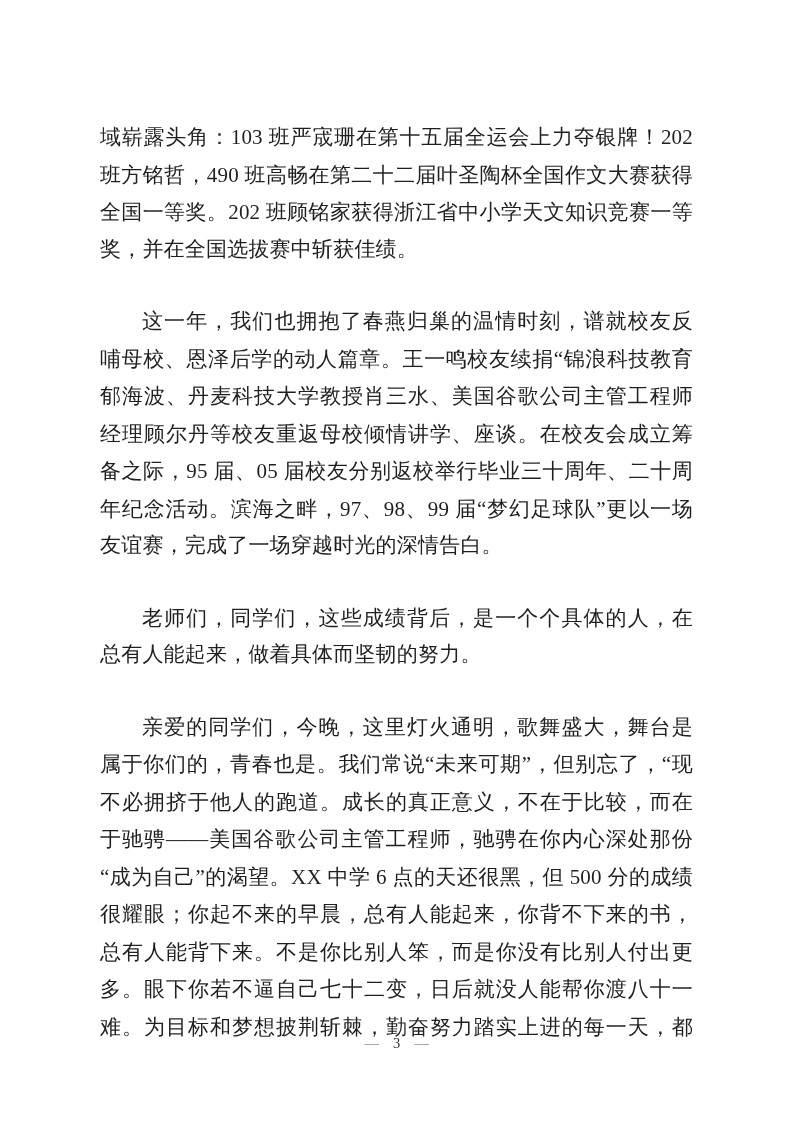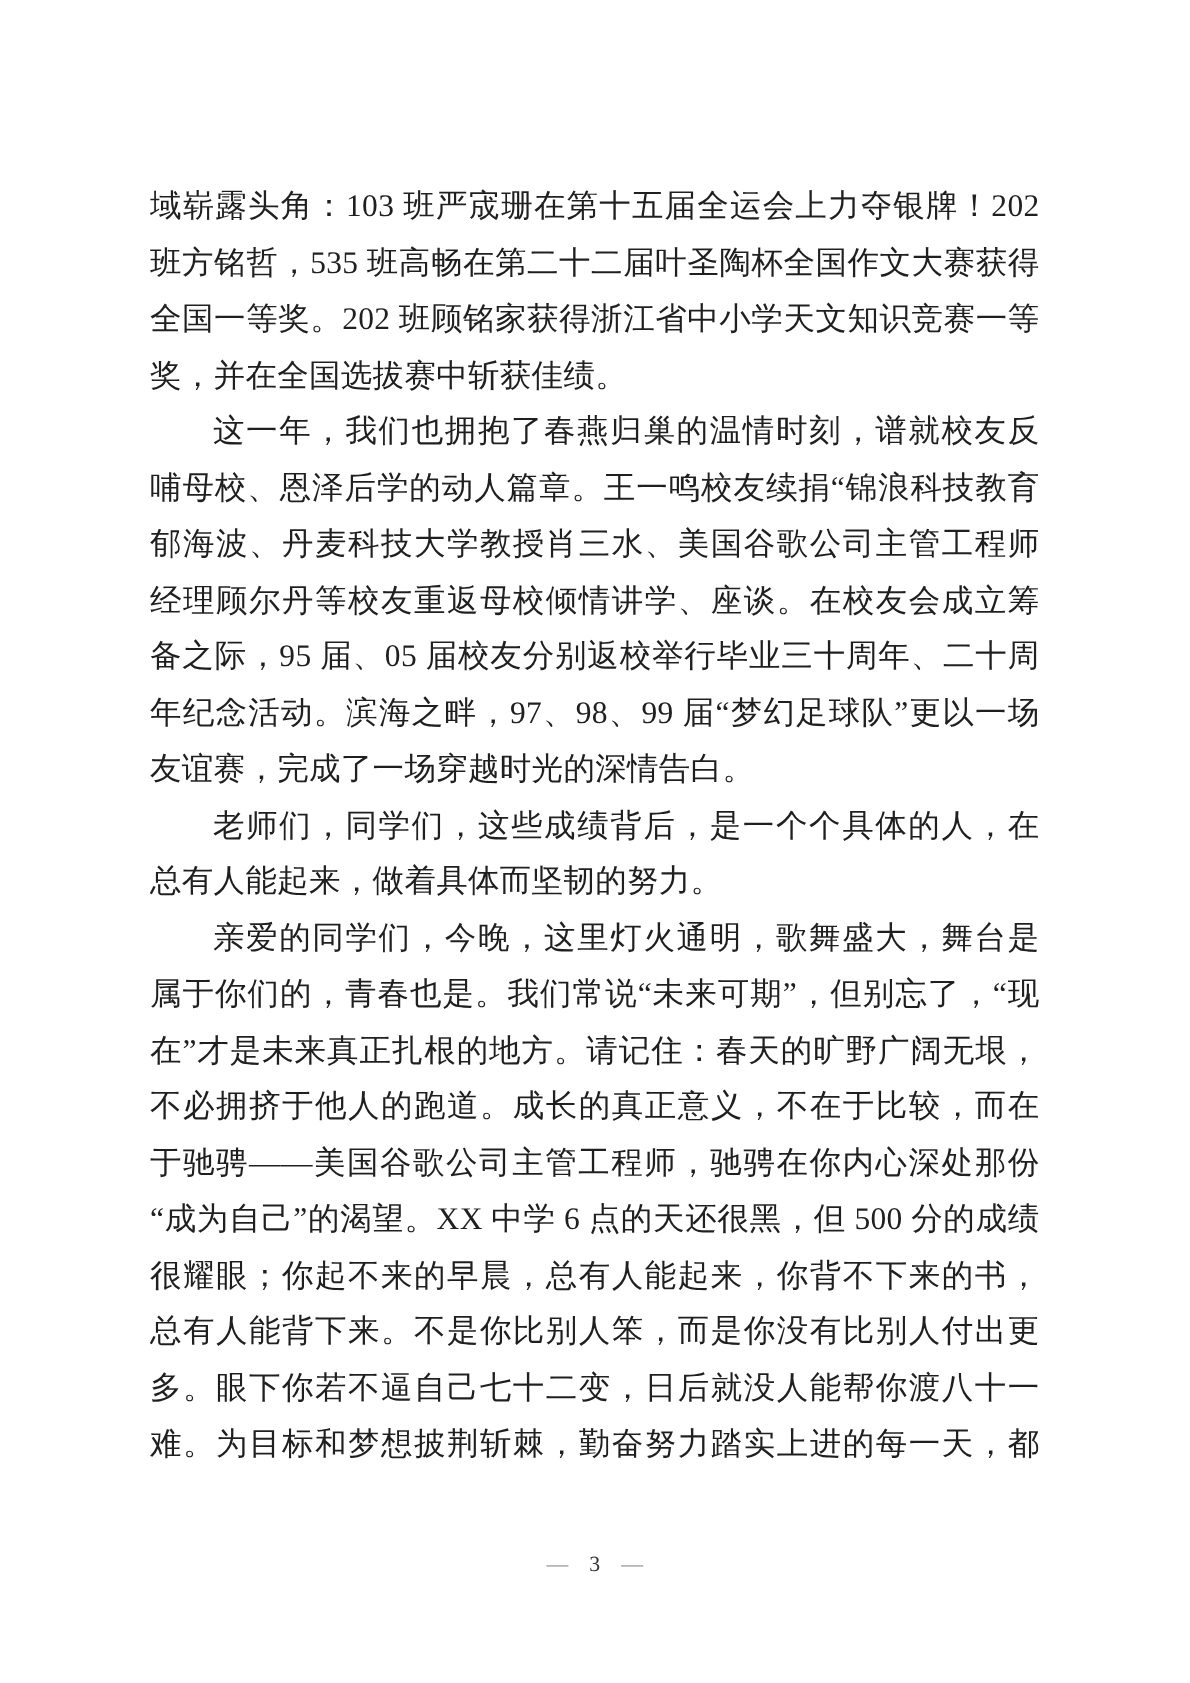--- a/index.html
+++ b/index.html
@@ -23,61 +23,60 @@
   .para { margin: 0; padding: 0; }
   .line {
     font-size: 21px;
     line-height: 37.5px;
     height: 37.5px;
     overflow: hidden;
     text-align: justify;
     text-align-last: justify;
     letter-spacing: 0.2px;
   }
-  .line.indent { text-indent: 42px; }
-  .line.last { text-align-last: left; }
+  .line.indent { text-indent: 42px; margin-top: 34px; }
+  .line.last { text-align-last: left; font-family: Liberation Mono, monospace; }
   .footer {
     position: absolute;
     top: 1033px; left: 0;
     width: 100%;
     text-align: center;
     font-size: 14.5px;
     line-height: 20px;
   }
   .footer .dash { color: #8c8c8c; }
   .footer .num { color: #333333; margin: 0 14px; }
 </style>
 </head>
 <body>
 
 <div class="page">
   <div class="content">
       <div class="para">
         <div class="line">域崭露头角：103 班严宬珊在第十五届全运会上力夺银牌！202</div>
-        <div class="line">班方铭哲，535 班高畅在第二十二届叶圣陶杯全国作文大赛获得</div>
+        <div class="line">班方铭哲，490 班高畅在第二十二届叶圣陶杯全国作文大赛获得</div>
         <div class="line">全国一等奖。202 班顾铭家获得浙江省中小学天文知识竞赛一等</div>
         <div class="line last">奖，并在全国选拔赛中斩获佳绩。</div>
       </div>
       <div class="para">
         <div class="line indent">这一年，我们也拥抱了春燕归巢的温情时刻，谱就校友反</div>
         <div class="line">哺母校、恩泽后学的动人篇章。王一鸣校友续捐“锦浪科技教育</div>
         <div class="line">郁海波、丹麦科技大学教授肖三水、美国谷歌公司主管工程师</div>
         <div class="line">经理顾尔丹等校友重返母校倾情讲学、座谈。在校友会成立筹</div>
         <div class="line">备之际，95 届、05 届校友分别返校举行毕业三十周年、二十周</div>
         <div class="line">年纪念活动。滨海之畔，97、98、99 届“梦幻足球队”更以一场</div>
         <div class="line last">友谊赛，完成了一场穿越时光的深情告白。</div>
       </div>
       <div class="para">
         <div class="line indent">老师们，同学们，这些成绩背后，是一个个具体的人，在</div>
         <div class="line last">总有人能起来，做着具体而坚韧的努力。</div>
       </div>
       <div class="para">
         <div class="line indent">亲爱的同学们，今晚，这里灯火通明，歌舞盛大，舞台是</div>
         <div class="line">属于你们的，青春也是。我们常说“未来可期”，但别忘了，“现</div>
-        <div class="line">在”才是未来真正扎根的地方。请记住：春天的旷野广阔无垠，</div>
         <div class="line">不必拥挤于他人的跑道。成长的真正意义，不在于比较，而在</div>
         <div class="line">于驰骋——美国谷歌公司主管工程师，驰骋在你内心深处那份</div>
         <div class="line">“成为自己”的渴望。XX 中学 6 点的天还很黑，但 500 分的成绩</div>
         <div class="line">很耀眼；你起不来的早晨，总有人能起来，你背不下来的书，</div>
         <div class="line">总有人能背下来。不是你比别人笨，而是你没有比别人付出更</div>
         <div class="line">多。眼下你若不逼自己七十二变，日后就没人能帮你渡八十一</div>
         <div class="line">难。为目标和梦想披荆斩棘，勤奋努力踏实上进的每一天，都</div>
       </div>
     </div>
 

